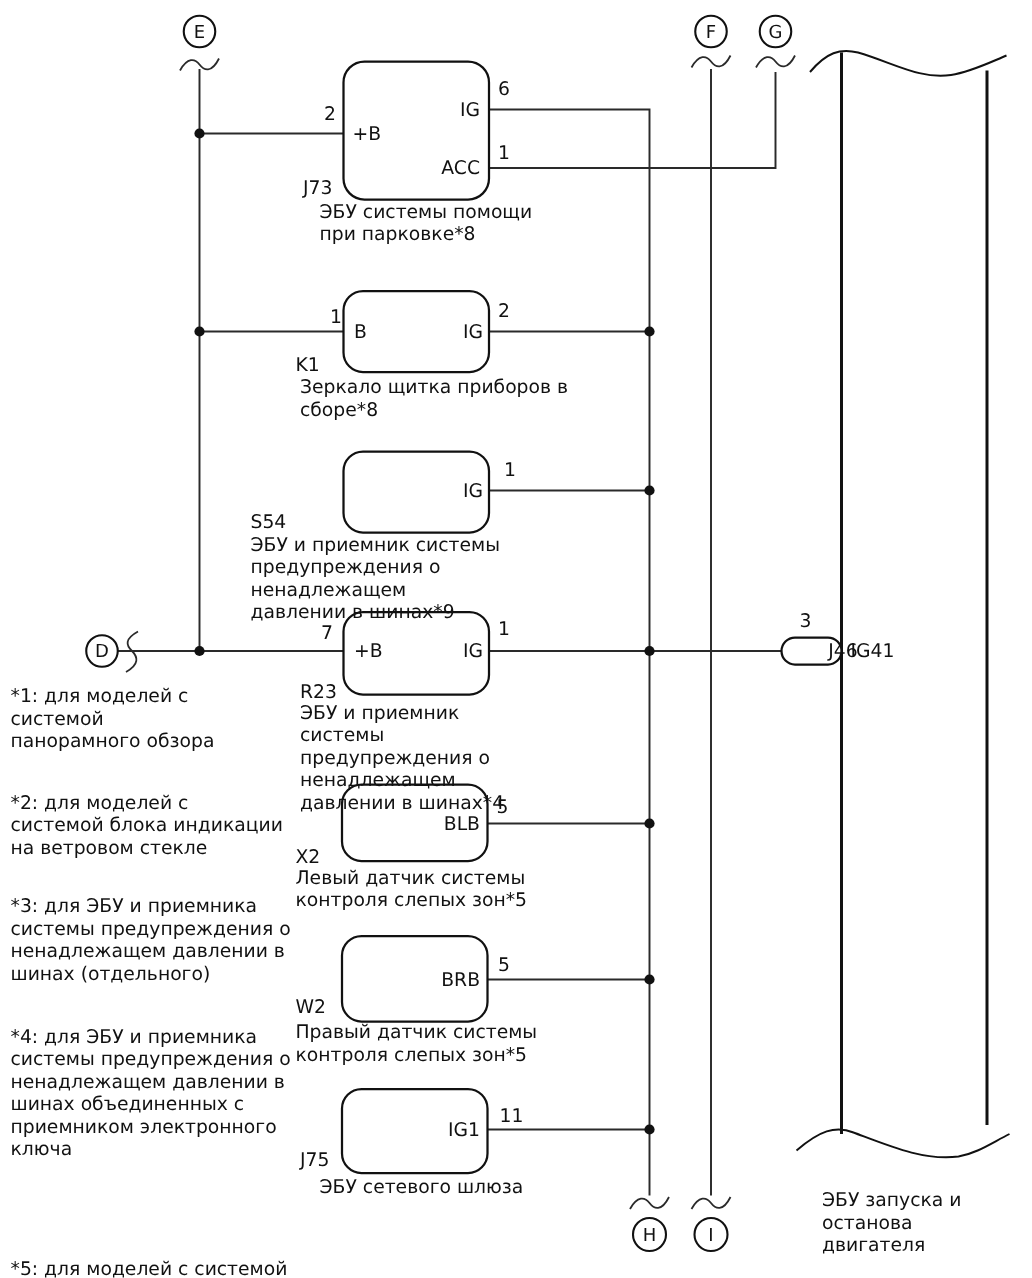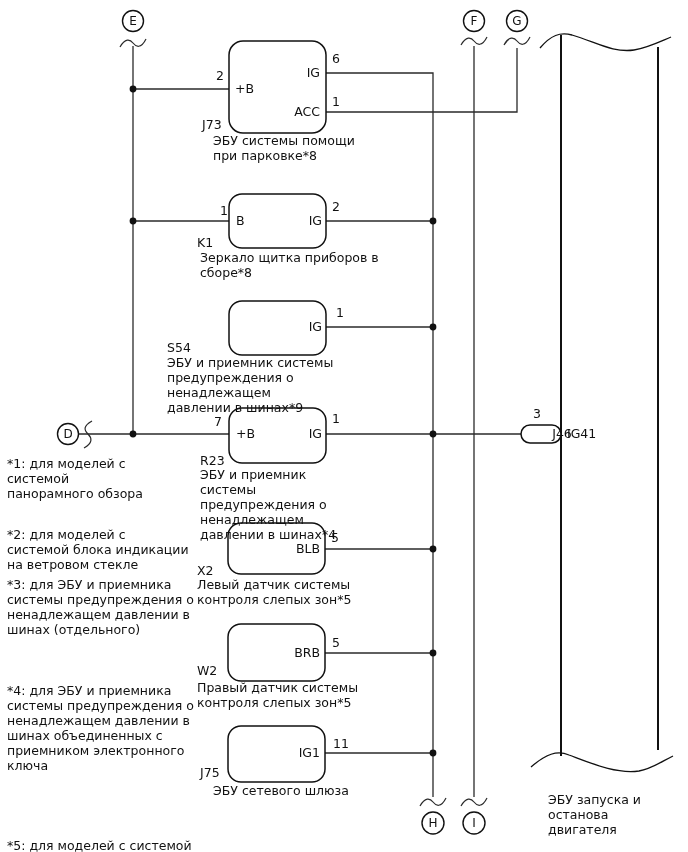--- a/index.html
+++ b/index.html
@@ -153,21 +153,21 @@
   <div class="t" style="left:548px;top:792px;width:130px">ЭБУ запуска и
 останова
 двигателя</div>
 
   <div class="t" style="left:7px;top:456px;width:210px">*1: для моделей с
 системой
 панорамного обзора</div>
   <div class="t" style="left:7px;top:527px;width:210px">*2: для моделей с
 системой блока индикации
 на ветровом стекле</div>
-  <div class="t" style="left:7px;top:577px;width:210px">*3: для ЭБУ и приемника
+  <div class="t" style="left:7px;top:596px;width:210px">*3: для ЭБУ и приемника
 системы предупреждения о
 ненадлежащем давлении в
 шинах (отдельного)</div>
   <div class="t" style="left:7px;top:683px;width:210px">*4: для ЭБУ и приемника
 системы предупреждения о
 ненадлежащем давлении в
 шинах объединенных с
 приемником электронного
 ключа</div>
   <div class="t" style="left:7px;top:838px;width:210px">*5: для моделей с системой

